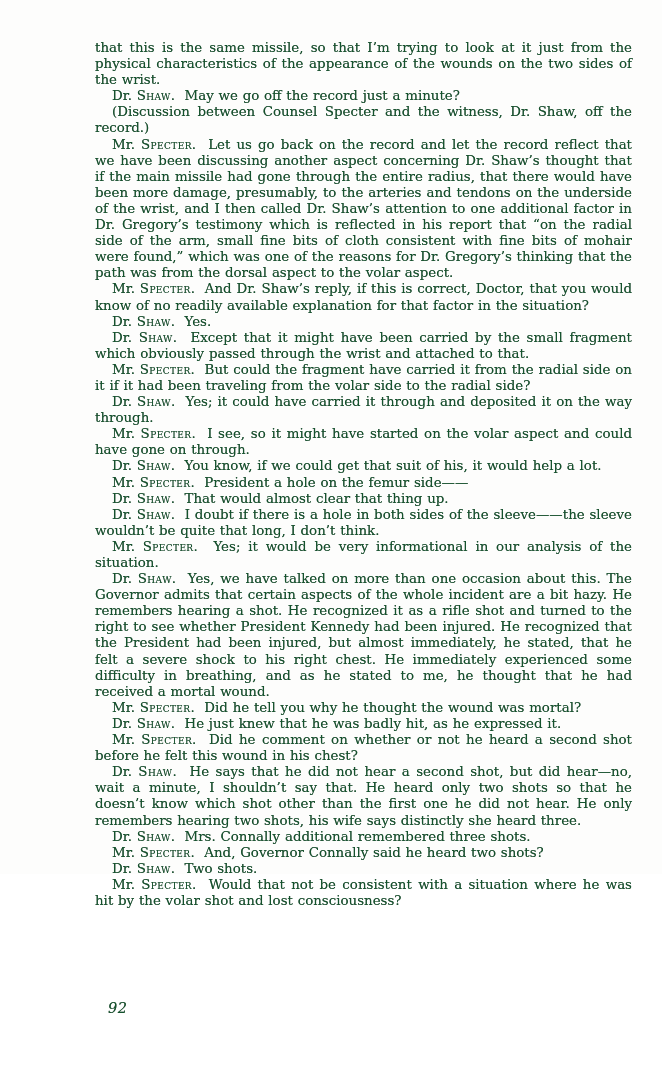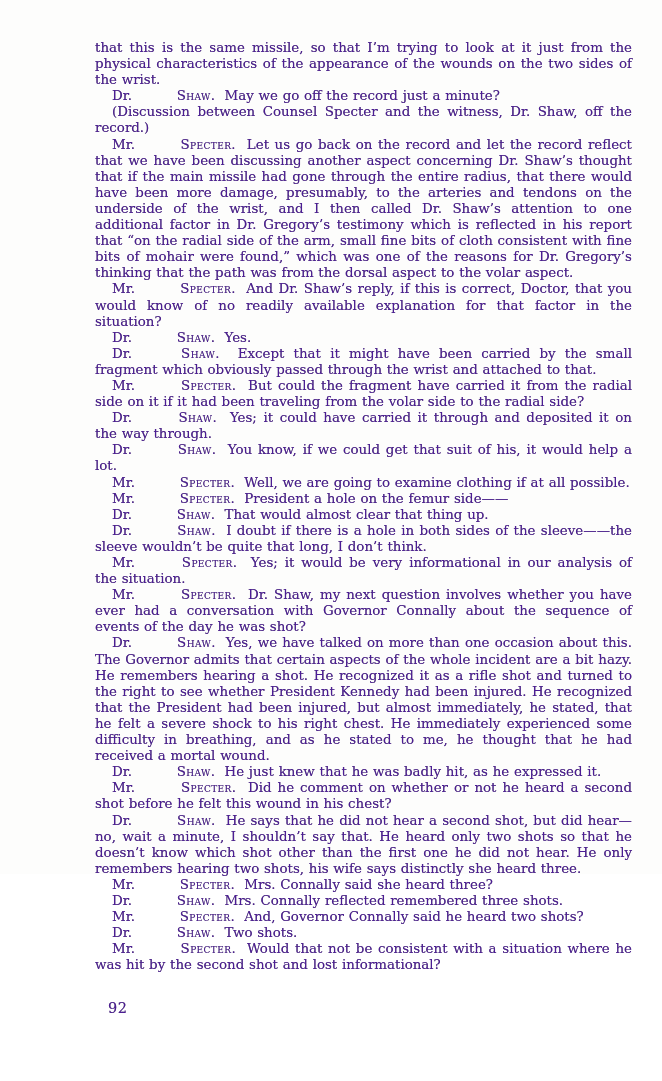--- a/index.html
+++ b/index.html
@@ -6,44 +6,44 @@
   body {
     width: 662px; height: 1081px;
     background: #ffffff;
     overflow: hidden;
   }
   .page {
     position: relative;
     width: 662px; height: 874px;
     background: #fdfdfc;
     font-family: "DejaVu Serif", "Liberation Serif", serif;
-    color: #4c1d95;
+    color: #14532d;
   }
   .text-block {
     position: absolute;
     left: 95px; top: 40px; width: 537px;
     text-align: justify;
     font-size: 13.4px;
     line-height: 16.1px;
     text-shadow: 0 0 0.4px rgba(20,20,20,0.55); 
     word-spacing: 0.5px;
   }
   .para { margin: 0; text-indent: 17px; }
   .para.no-indent { text-indent: 0; }
   .speaker .sc {
     font-variant: small-caps;
     letter-spacing: 0.4px;
-    margin-left: 40px;
   }
   .page-number {
     position: absolute;
     left: 108px; top: 1000px;
     font-size: 14.5px;
     letter-spacing: 0.5px;
     text-shadow: 0 0 0.4px rgba(20,20,20,0.55);
+    font-style: italic;
   }
 </style>
 </head>
 <body>
 
 <div class="page">
   <div class="text-block" id="text-block">
   <p class="para no-indent"><span class="ptext">that this is the same missile, so that I’m trying to look at it just from the physical characteristics of the appearance of the wounds on the two sides of the wrist.</span></p>
 
   <p class="para"><span class="speaker"><span class="pre">Dr.&nbsp;</span><span class="sc">Shaw</span><span class="post">.&nbsp; </span></span><span class="ptext">May we go off the record just a minute?</span></p>
@@ -56,49 +56,48 @@
   <p class="para"><span class="speaker"><span class="pre">Mr.&nbsp;</span><span class="sc">Specter</span><span class="post">.&nbsp; </span></span><span class="ptext">And Dr. Shaw’s reply, if this is correct, Doctor, that you would know of no readily available explanation for that factor in the situation?</span></p>
 
   <p class="para"><span class="speaker"><span class="pre">Dr.&nbsp;</span><span class="sc">Shaw</span><span class="post">.&nbsp; </span></span><span class="ptext">Yes.</span></p>
 
   <p class="para"><span class="speaker"><span class="pre">Dr.&nbsp;</span><span class="sc">Shaw</span><span class="post">.&nbsp; </span></span><span class="ptext">Except that it might have been carried by the small fragment which obviously passed through the wrist and attached to that.</span></p>
 
   <p class="para"><span class="speaker"><span class="pre">Mr.&nbsp;</span><span class="sc">Specter</span><span class="post">.&nbsp; </span></span><span class="ptext">But could the fragment have carried it from the radial side on it if it had been traveling from the volar side to the radial side?</span></p>
 
   <p class="para"><span class="speaker"><span class="pre">Dr.&nbsp;</span><span class="sc">Shaw</span><span class="post">.&nbsp; </span></span><span class="ptext">Yes; it could have carried it through and deposited it on the way through.</span></p>
 
+  <p class="para"><span class="speaker"><span class="pre">Mr.&nbsp;</span><span class="sc">Specter</span><span class="post">.&nbsp; </span></span><span class="ptext">I see, so it might have started on the volar aspect and could have gone on through.</span></p>
 
   <p class="para"><span class="speaker"><span class="pre">Dr.&nbsp;</span><span class="sc">Shaw</span><span class="post">.&nbsp; </span></span><span class="ptext">You know, if we could get that suit of his, it would help a lot.</span></p>
 
-  <p class="para"><span class="speaker"><span class="pre">Mr.&nbsp;</span><span class="sc">Specter</span><span class="post">.&nbsp; </span></span><span class="ptext">Well, we are going to examine clothing if at all possible.</span></p>
 
 
   <p class="para"><span class="speaker"><span class="pre">Mr.&nbsp;</span><span class="sc">Specter</span><span class="post">.&nbsp; </span></span><span class="ptext">President a hole on the femur side——</span></p>
 
   <p class="para"><span class="speaker"><span class="pre">Dr.&nbsp;</span><span class="sc">Shaw</span><span class="post">.&nbsp; </span></span><span class="ptext">That would almost clear that thing up.</span></p>
 
   <p class="para"><span class="speaker"><span class="pre">Dr.&nbsp;</span><span class="sc">Shaw</span><span class="post">.&nbsp; </span></span><span class="ptext">I doubt if there is a hole in both sides of the sleeve——the sleeve wouldn’t be quite that long, I don’t think.</span></p>
 
   <p class="para"><span class="speaker"><span class="pre">Mr.&nbsp;</span><span class="sc">Specter</span><span class="post">.&nbsp; </span></span><span class="ptext">Yes; it would be very informational in our analysis of the situation.</span></p>
 
-  <p class="para"><span class="speaker"><span class="pre">Mr.&nbsp;</span><span class="sc">Specter</span><span class="post">.&nbsp; </span></span><span class="ptext">Dr. Shaw, my next question involves whether you have ever had a conversation with Governor Connally about the sequence of events of the day he was shot?</span></p>
 
   <p class="para"><span class="speaker"><span class="pre">Dr.&nbsp;</span><span class="sc">Shaw</span><span class="post">.&nbsp; </span></span><span class="ptext">Yes, we have talked on more than one occasion about this.  The Governor admits that certain aspects of the whole incident are a bit hazy.  He remembers hearing a shot.  He recognized it as a rifle shot and turned to the right to see whether President Kennedy had been injured.  He recognized that the President had been injured, but almost immediately, he stated, that he felt a severe shock to his right chest.  He immediately experienced some difficulty in breathing, and as he stated to me, he thought that he had received a mortal wound.</span></p>
 
+  <p class="para"><span class="speaker"><span class="pre">Mr.&nbsp;</span><span class="sc">Specter</span><span class="post">.&nbsp; </span></span><span class="ptext">Did he tell you why he thought the wound was mortal?</span></p>
 
   <p class="para"><span class="speaker"><span class="pre">Dr.&nbsp;</span><span class="sc">Shaw</span><span class="post">.&nbsp; </span></span><span class="ptext">He just knew that he was badly hit, as he expressed it.</span></p>
 
   <p class="para"><span class="speaker"><span class="pre">Mr.&nbsp;</span><span class="sc">Specter</span><span class="post">.&nbsp; </span></span><span class="ptext">Did he comment on whether or not he heard a second shot before he felt this wound in his chest?</span></p>
 
   <p class="para"><span class="speaker"><span class="pre">Dr.&nbsp;</span><span class="sc">Shaw</span><span class="post">.&nbsp; </span></span><span class="ptext">He says that he did not hear a second shot, but did hear—no, wait a minute, I shouldn’t say that.  He heard only two shots so that he doesn’t know which shot other than the first one he did not hear.  He only remembers hearing two shots, his wife says distinctly she heard three.</span></p>
 
-  <p class="para"><span class="speaker"><span class="pre">Mr.&nbsp;</span><span class="sc">Specter</span><span class="post">.&nbsp; </span></span><span class="ptext">Mrs. Connally said she heard three?</span></p>
 
-  <p class="para"><span class="speaker"><span class="pre">Dr.&nbsp;</span><span class="sc">Shaw</span><span class="post">.&nbsp; </span></span><span class="ptext">Mrs. Connally reflected remembered three shots.</span></p>
+  <p class="para"><span class="speaker"><span class="pre">Dr.&nbsp;</span><span class="sc">Shaw</span><span class="post">.&nbsp; </span></span><span class="ptext">Mrs. Connally additional remembered three shots.</span></p>
 
   <p class="para"><span class="speaker"><span class="pre">Mr.&nbsp;</span><span class="sc">Specter</span><span class="post">.&nbsp; </span></span><span class="ptext">And, Governor Connally said he heard two shots?</span></p>
 
   <p class="para"><span class="speaker"><span class="pre">Dr.&nbsp;</span><span class="sc">Shaw</span><span class="post">.&nbsp; </span></span><span class="ptext">Two shots.</span></p>
 
-  <p class="para"><span class="speaker"><span class="pre">Mr.&nbsp;</span><span class="sc">Specter</span><span class="post">.&nbsp; </span></span><span class="ptext">Would that not be consistent with a situation where he was hit by the second shot and lost informational?</span></p>
+  <p class="para"><span class="speaker"><span class="pre">Mr.&nbsp;</span><span class="sc">Specter</span><span class="post">.&nbsp; </span></span><span class="ptext">Would that not be consistent with a situation where he was hit by the volar shot and lost consciousness?</span></p>
 </div>
   <div class="page-number">92</div>
 </div>
 
 </body></html>

